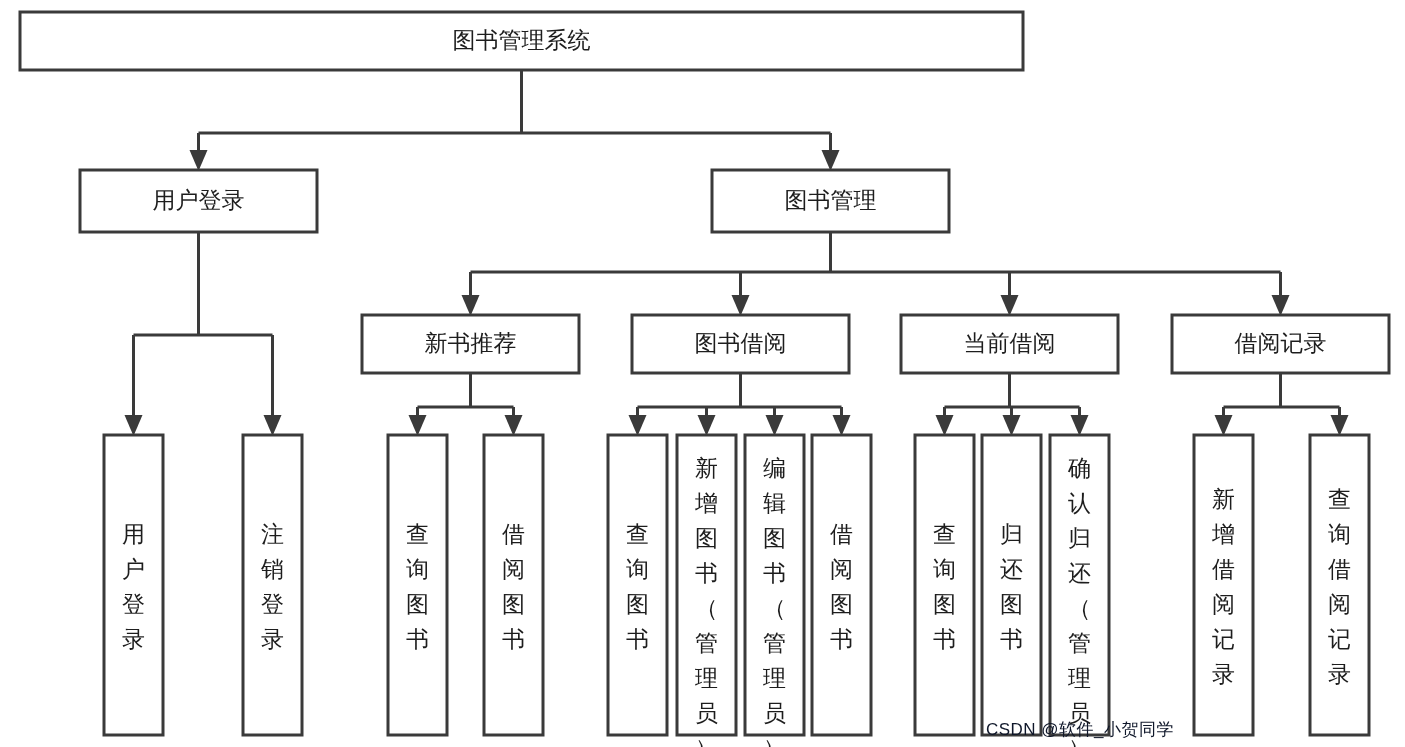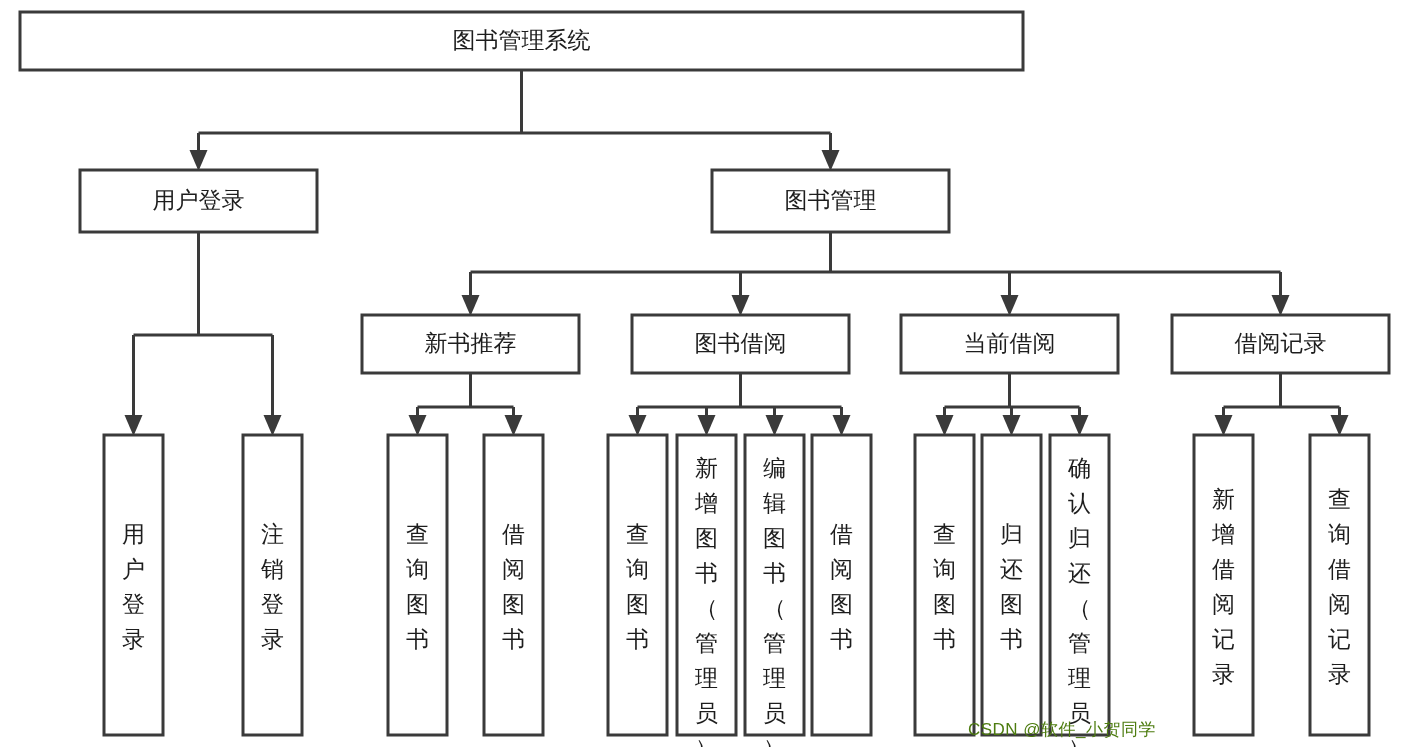--- a/index.html
+++ b/index.html
@@ -49,25 +49,25 @@
     dominant-baseline: middle;
   }
   .node-label-v {
     font-family: "Liberation Sans", "DejaVu Sans", sans-serif;
     font-size: 23px;
     fill: #1d1d1d;
     text-anchor: middle;
   }
   .watermark {
     position: absolute;
-    right: 28px;
+    right: 10px;
     bottom: 6px;
     font-family: "Liberation Sans", "DejaVu Sans", sans-serif;
     font-size: 17px;
-    color: #4d7c0f;
+    color: #0f172a;
     letter-spacing: 0.5px;
     white-space: nowrap;
     user-select: none;
   }
 </style>
 </head>
 <body>
 
 <div id="diagram-root">
   <svg id="flow-svg" viewBox="0 0 1405 747">

